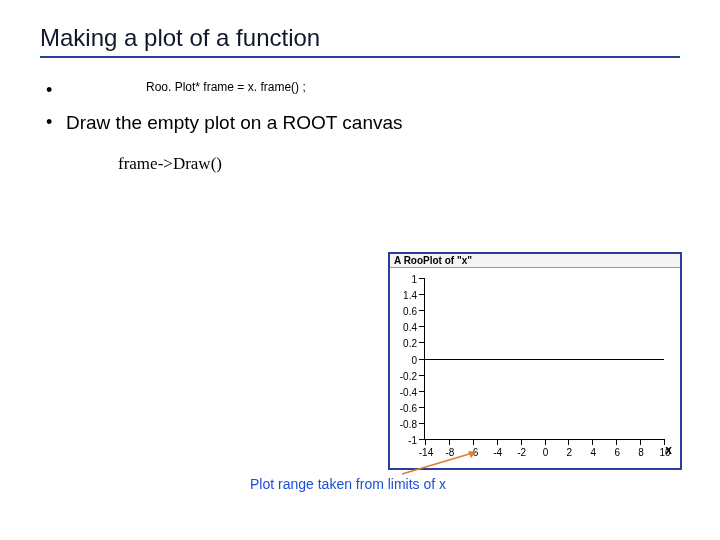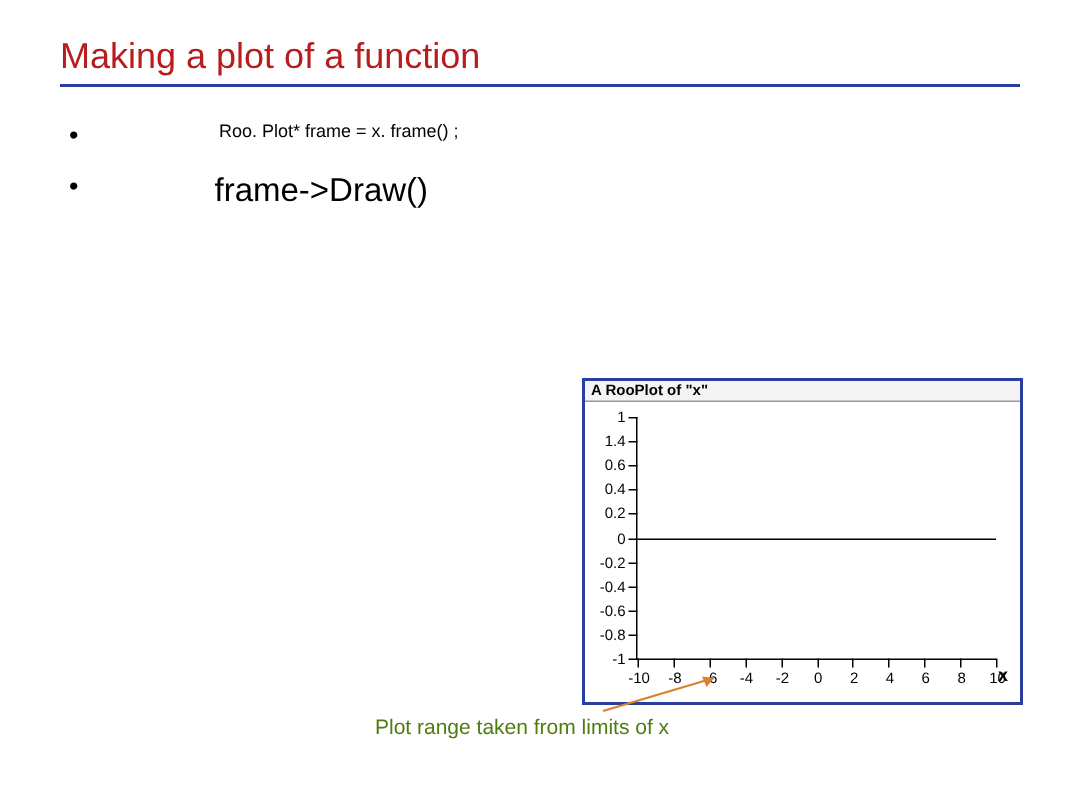--- a/index.html
+++ b/index.html
@@ -14,21 +14,21 @@
   .slide {
     box-sizing: border-box;
     padding: 24px 40px 10px 40px;
     width: 720px;
     height: 540px;
     position: relative;
   }
   .title {
     font-size: 24px;
     font-weight: 400;
-    color: #b91c1c;
+    color: #0f172a;
     padding-bottom: 4px;
     border-bottom: 2px solid #2a3ea0;
     margin-bottom: 22px;
   }
   ul.lvl1 {
     margin: 0;
     padding-left: 26px;
   }
   ul.lvl1 > li {
     font-size: 19px;
@@ -57,23 +57,23 @@
     list-style: none;
     position: relative;
   }
   ul.lvl2 > li::before {
     content: "–";
     position: absolute;
     left: -18px;
     top: 0;
   }
   .code2 {
-    font-family: Liberation Sans, sans-serif;
-    font-size: 22px;
-    margin: 20px 0 0 77px;
+    font-family: Liberation Serif, serif;
+    font-size: 17px;
+    margin: 20px 0 0 52px;
   }
   .plotbox {
     position: absolute;
     right: 38px;
     top: 252px;
     width: 290px;
     border: 2px solid #2a3ea0;
     background: #fff;
   }
   .plottitle {
@@ -139,21 +139,21 @@
     bottom: -18px;
     font-size: 12px;
     font-weight: bold;
     font-family: Arial, sans-serif;
   }
   .caption {
     position: absolute;
     left: 250px;
     top: 476px;
     font-size: 14px;
-    color: #4d7c0f;
+    color: #1d4ed8;
     font-family: Verdana, sans-serif;
   }
   .arrow {
     position: absolute;
     left: 396px;
     top: 448px;
     width: 90px;
     height: 30px;
     pointer-events: none;
   }
@@ -163,20 +163,21 @@
 
 <div class="slide">
 
   <div class="title">Making a plot of a function</div>
 
   <ul class="lvl1">
     <li>
       <div class="code">Roo. Plot* frame = x. frame() ;</div>
     </li>
     <li>
+      <span>Draw the empty plot on a ROOT canvas</span>
       <div class="code2">frame-&gt;Draw()</div>
     </li>
   </ul>
 
   <div class="plotbox">
     <div class="plottitle">A RooPlot of "x"</div>
     <div class="plotarea">
       <div class="plot-frame" id="plot-frame">
         <div class="axis-zero"></div>
         <span class="xaxis-label">x</span>
@@ -207,21 +208,21 @@
           <div class="tick-y" style="top: 20%;">
             <span class="ylab">0.6</span>
           </div>
           <div class="tick-y" style="top: 10%;">
             <span class="ylab">1.4</span>
           </div>
           <div class="tick-y" style="top: 0%;">
             <span class="ylab">1</span>
           </div>
           <div class="tick-x" style="left: 0%;">
-            <span class="xlab">-10</span>
+            <span class="xlab">-14</span>
           </div>
           <div class="tick-x" style="left: 10%;">
             <span class="xlab">-8</span>
           </div>
           <div class="tick-x" style="left: 20%;">
             <span class="xlab">-6</span>
           </div>
           <div class="tick-x" style="left: 30%;">
             <span class="xlab">-4</span>
           </div>

